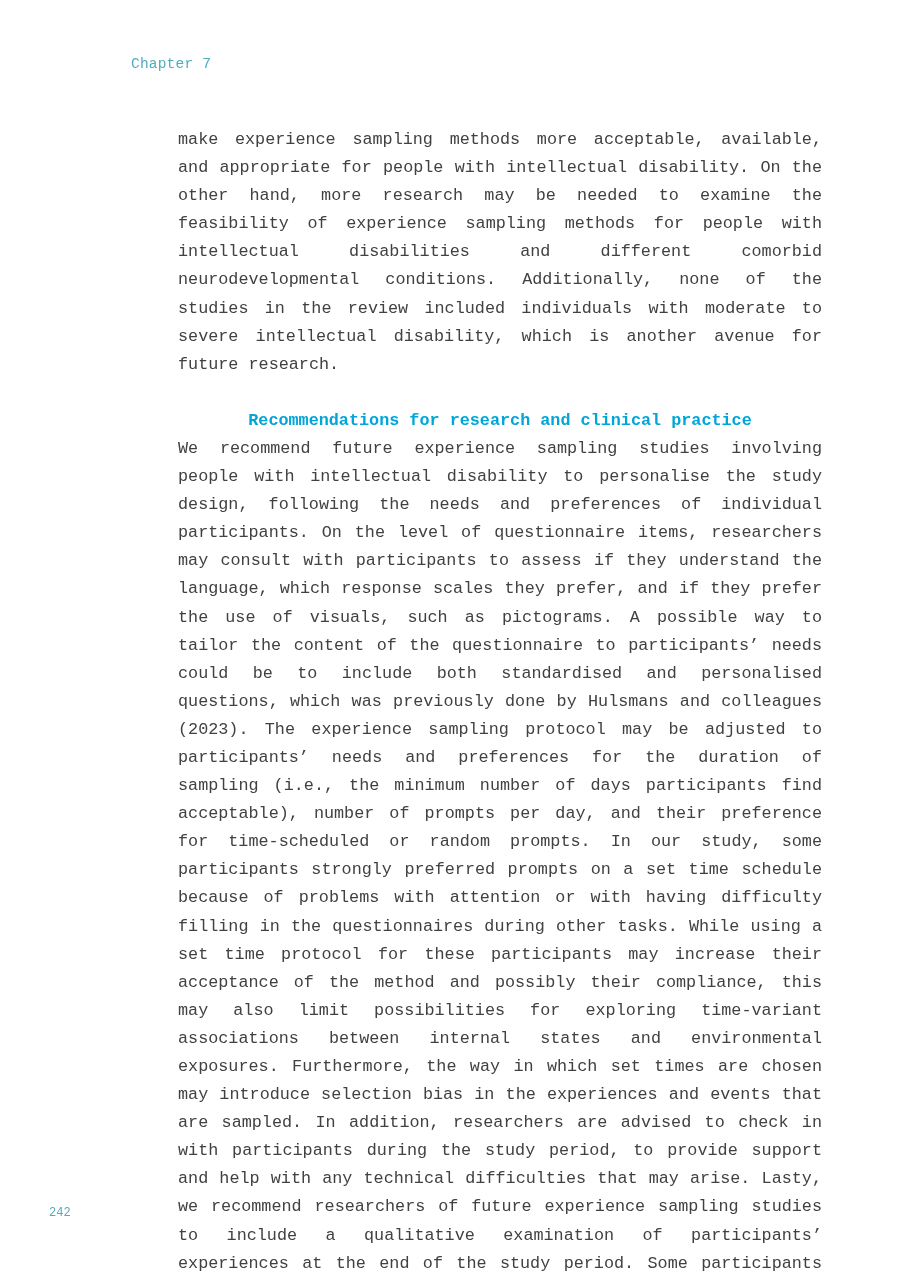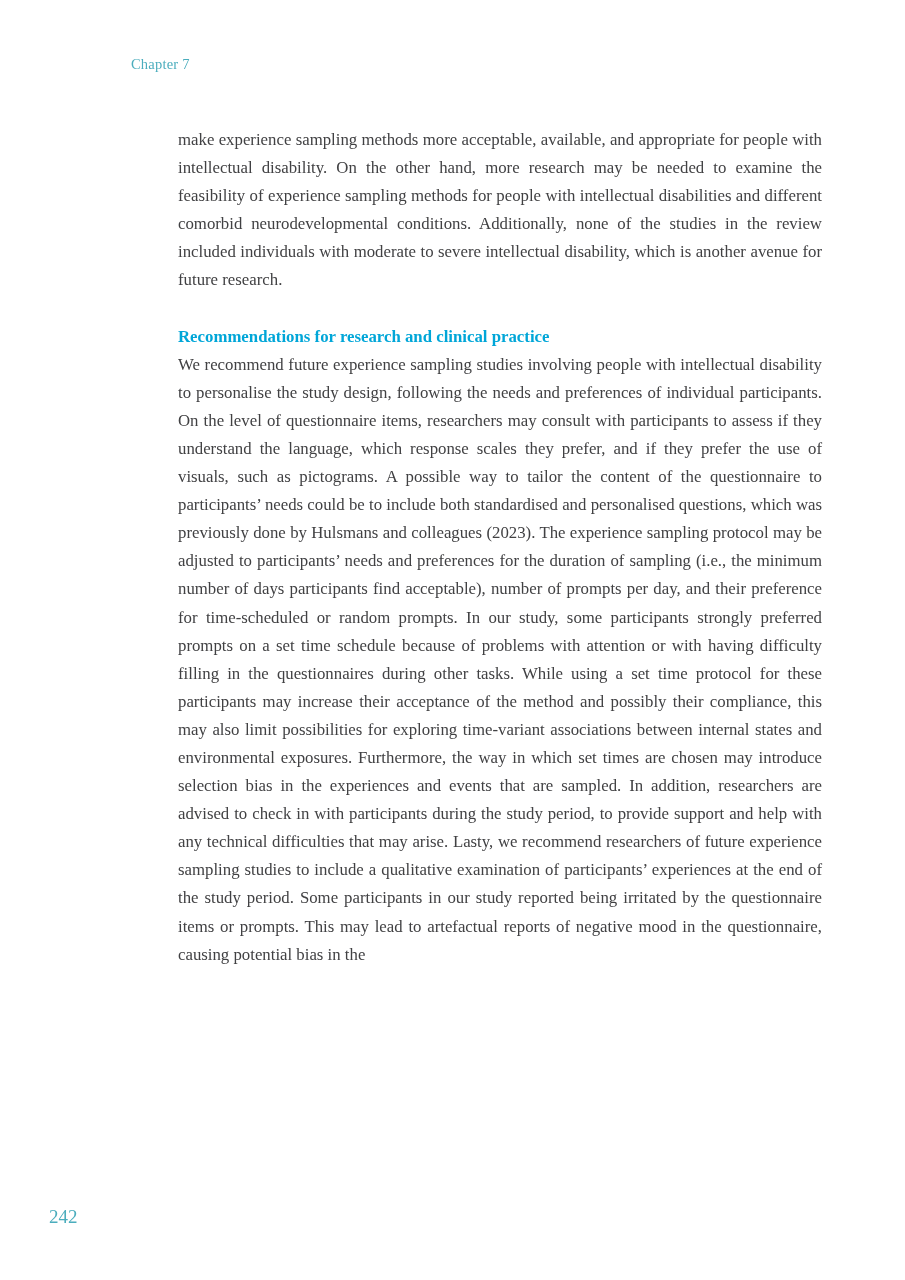--- a/index.html
+++ b/index.html
@@ -6,21 +6,21 @@
     margin: 0;
     padding: 0;
     background: #ffffff;
   }
   .page {
     position: relative;
     width: 905px;
     height: 1280px;
     background: #ffffff;
     overflow: hidden;
-    font-family: Liberation Serif, serif;
+    font-family: Liberation Mono, monospace;
   }
   .chapter-label {
     position: absolute;
     left: 131px;
     top: 56px;
     font-size: 14.5px;
     letter-spacing: 0.2px;
     color: #4badbd;
   }
   .content {
@@ -37,27 +37,27 @@
   .content p {
     margin: 0;
     text-align: justify;
   }
   .section-heading {
     margin: 28px 0 0 0;
     font-size: 16.8px;
     line-height: 28.1px;
     font-weight: bold;
     color: #00a6d8;
-    text-align: left;
+    text-align: center;
   }
   .page-number {
     position: absolute;
     left: 49px;
     top: 1206px;
-    font-size: 19px;
+    font-size: 12px;
     color: #4badbd;
   }
 </style>
 </head>
 <body>
 
 <div class="page">
 
   <div class="chapter-label">Chapter 7</div>
 

